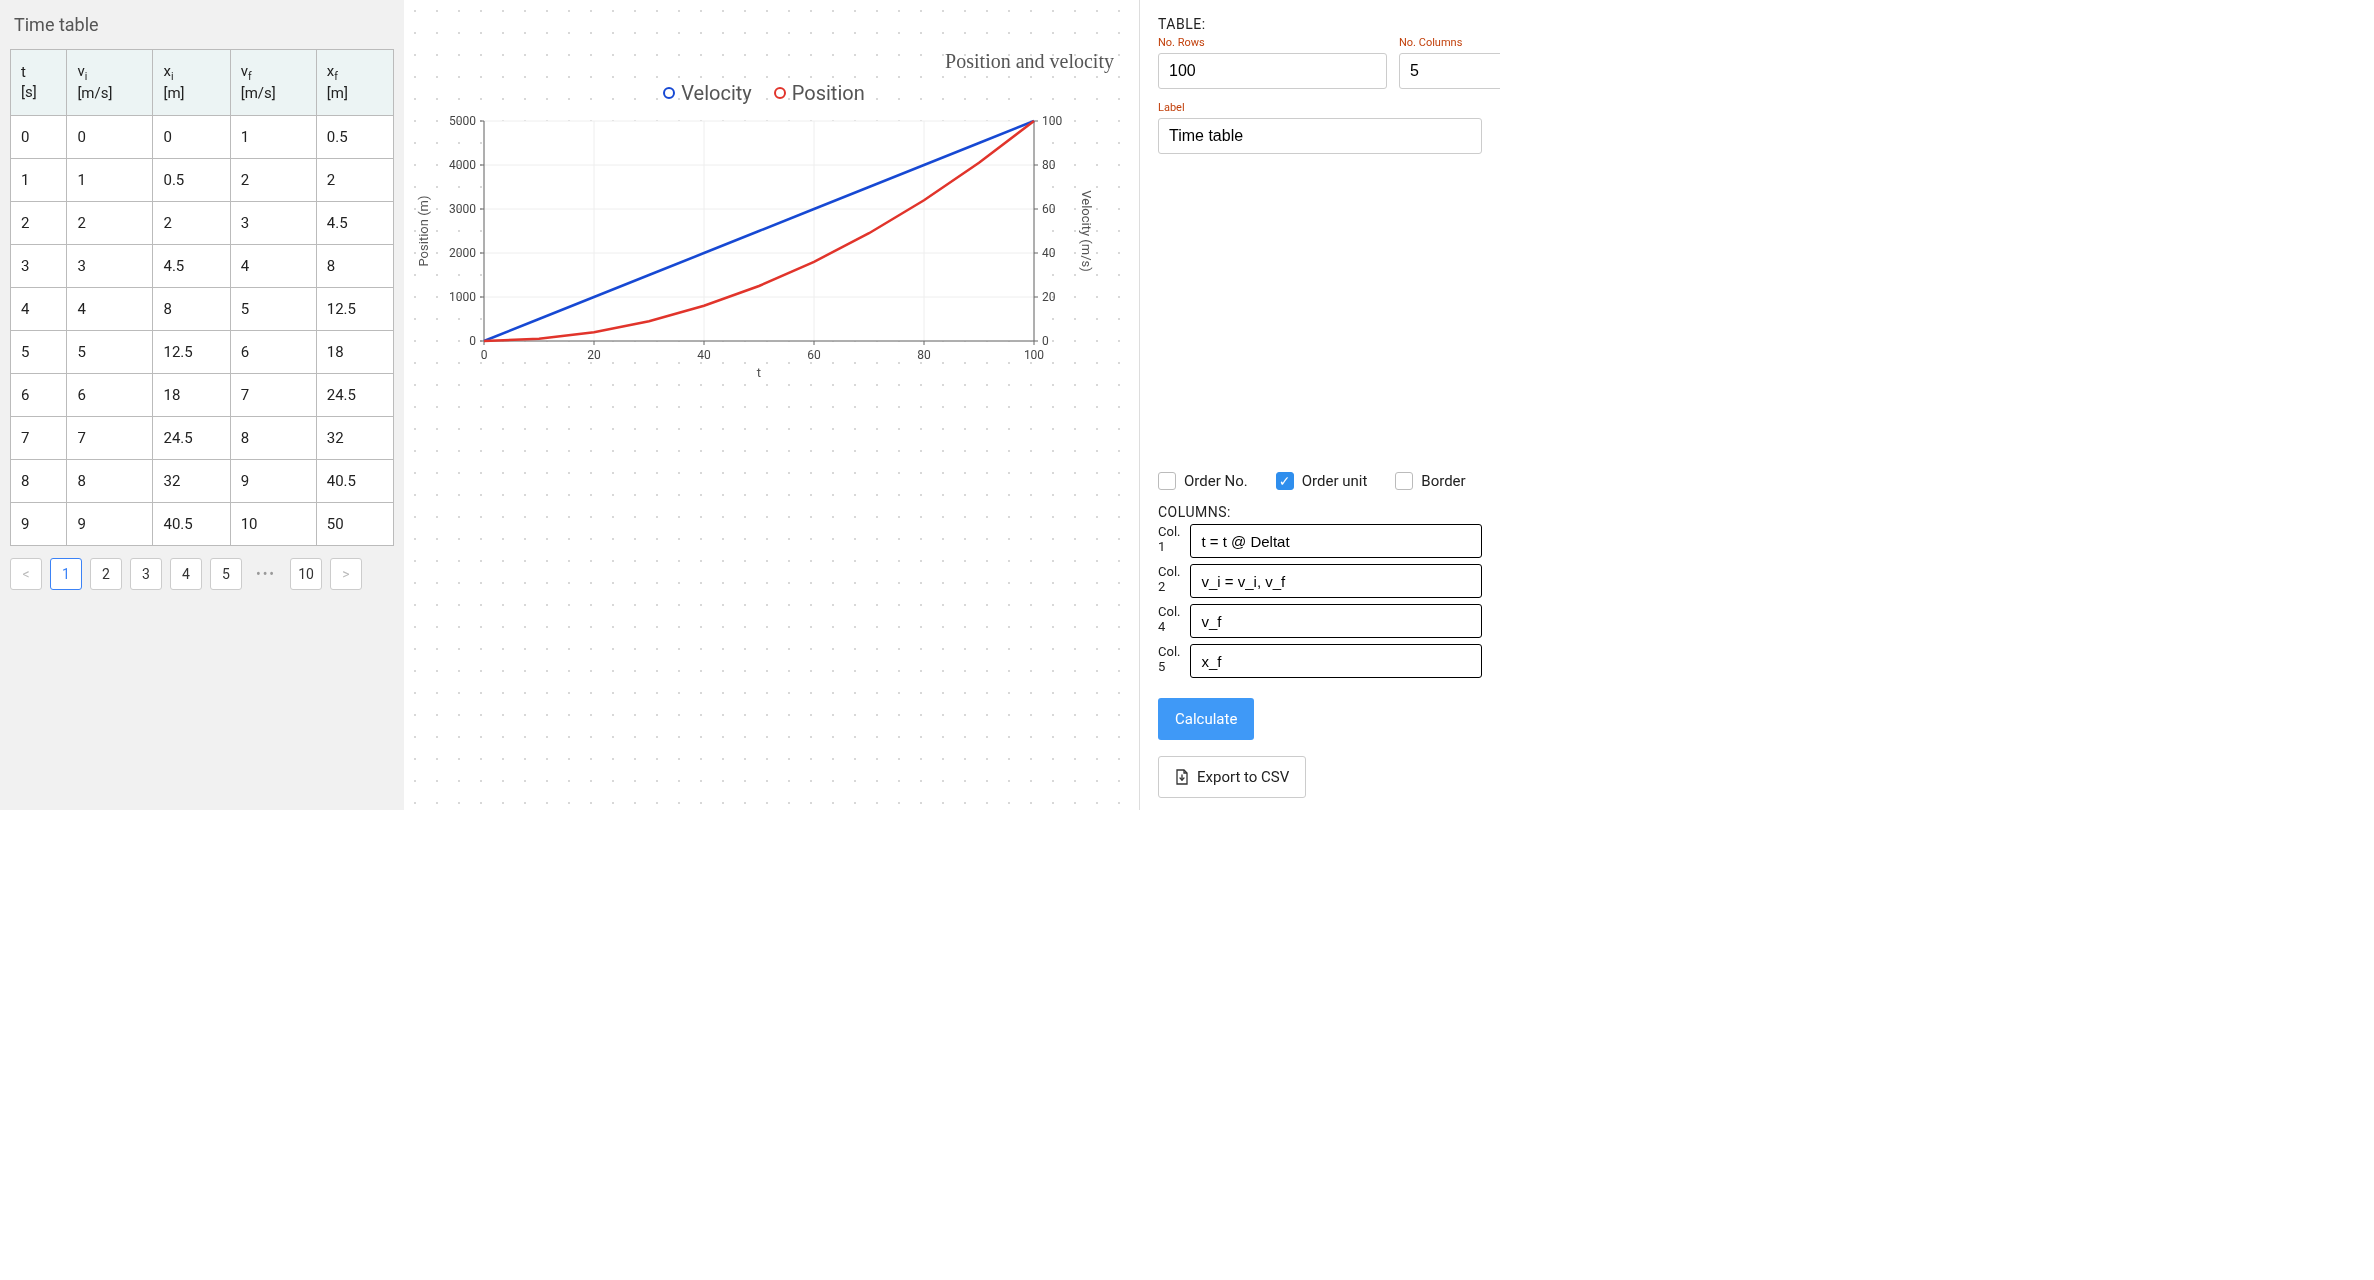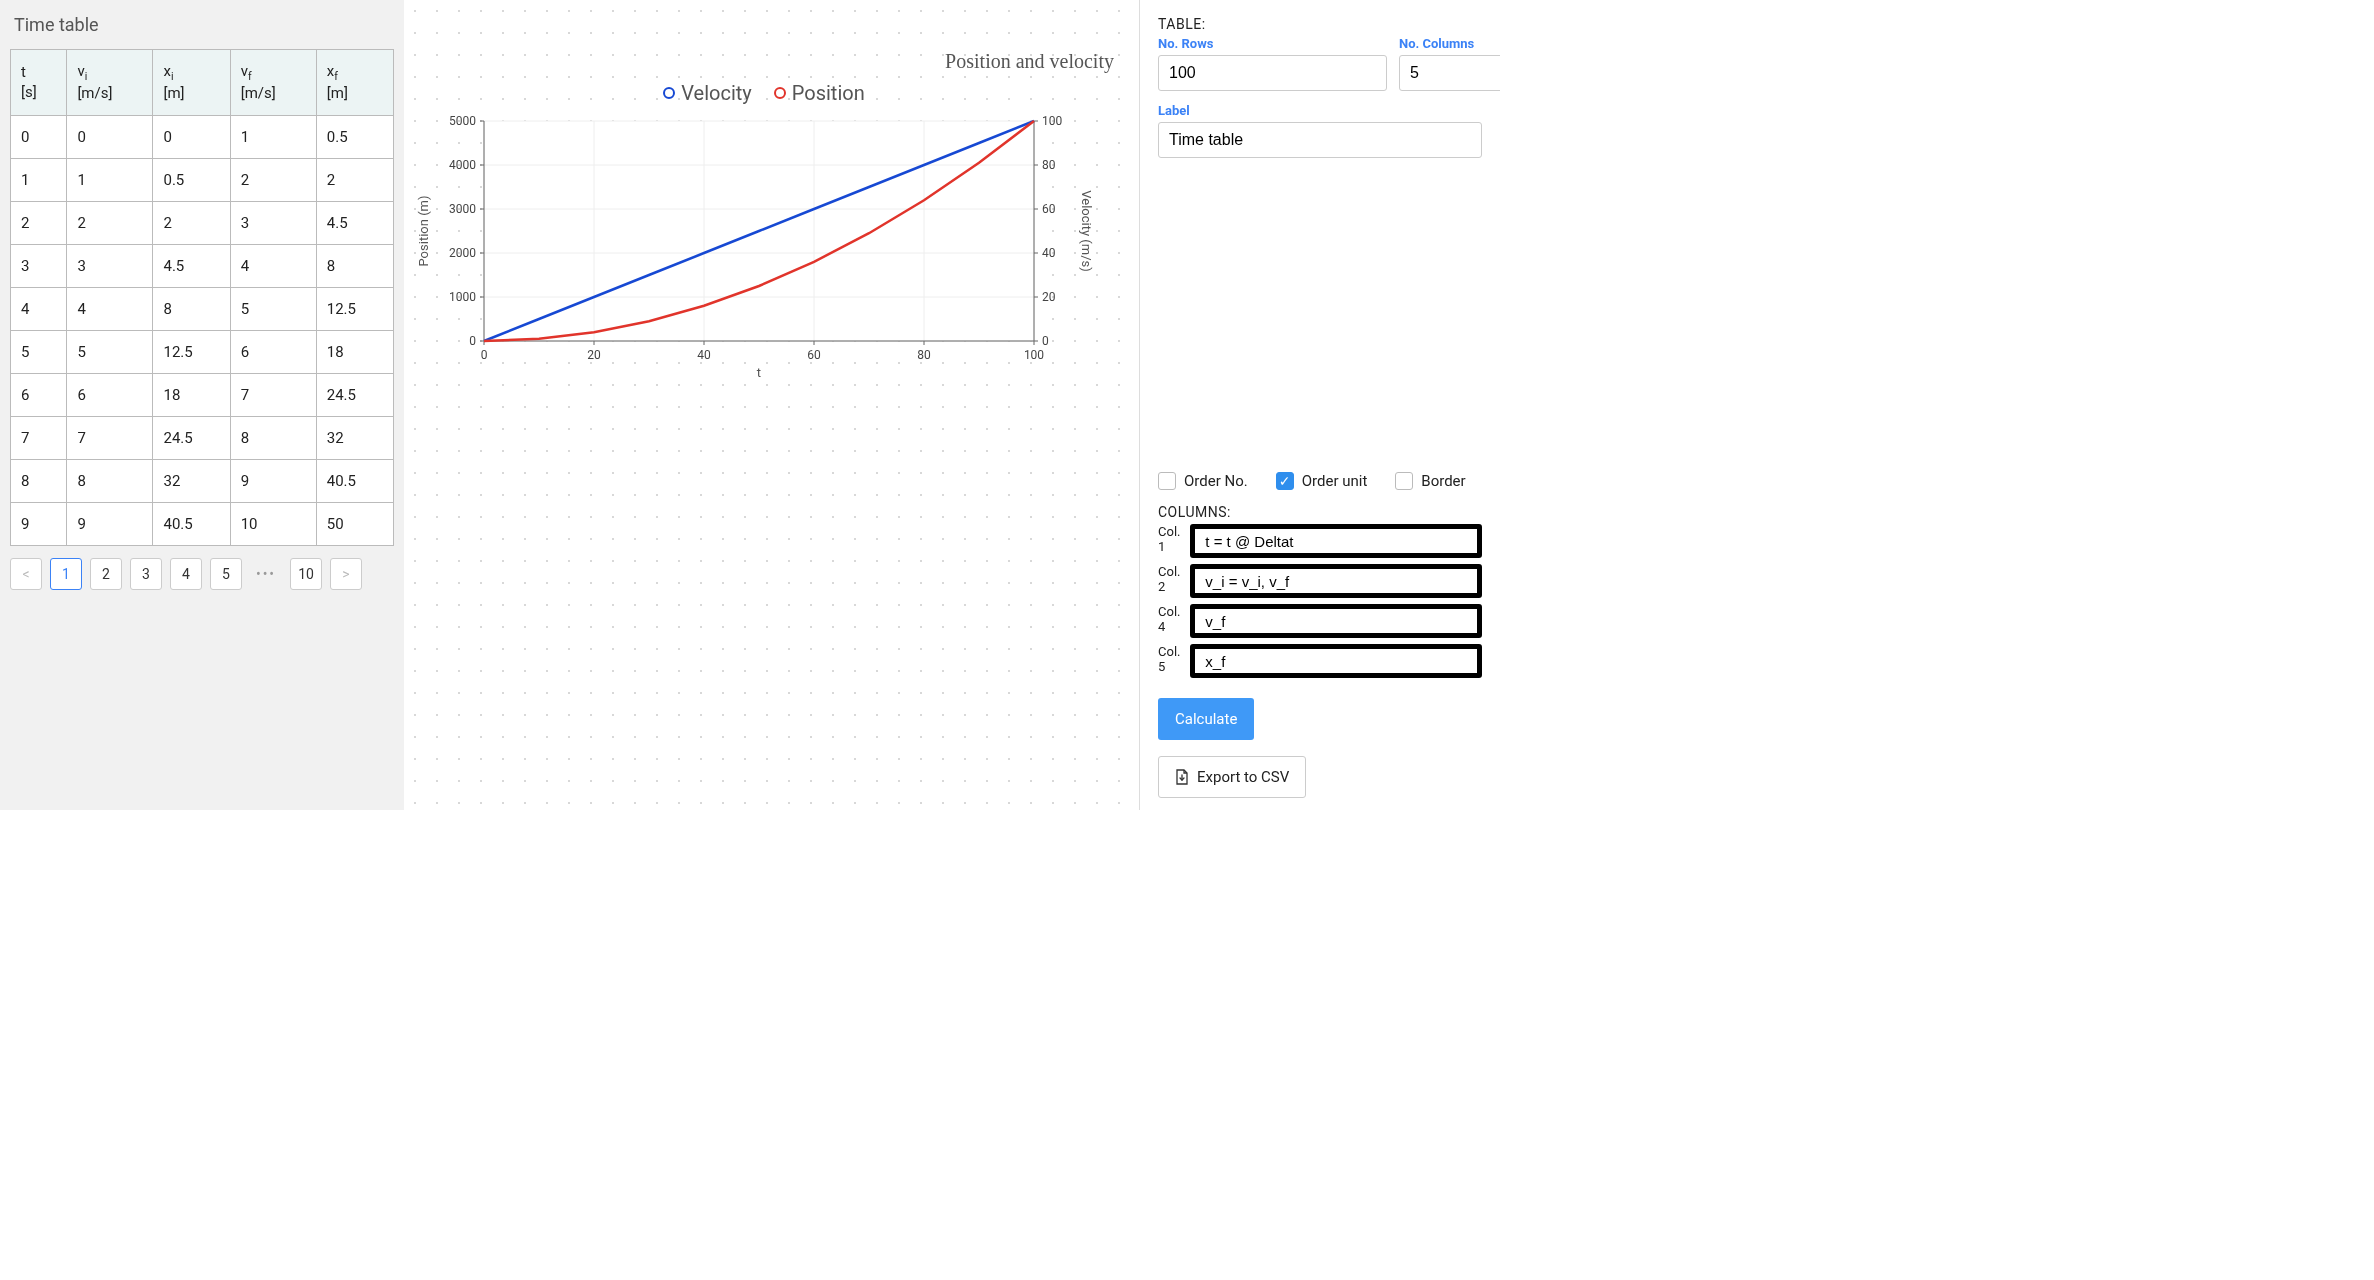--- a/index.html
+++ b/index.html
@@ -49,35 +49,35 @@
   svg.chart { display:block; }
 
   
   .right-panel {
     width:360px; flex:0 0 360px; padding:12px 18px; background:#fff;
     display:flex; flex-direction:column; gap:4px; font-size:14px;
   }
   .section-title { font-size:14px; font-weight:400; letter-spacing:0.5px; margin-top:4px; }
   .row-fields { display:flex; gap:12px; }
   .field { display:flex; flex-direction:column; gap:4px; flex:1; }
-  .field label { font-size:13px; color:#3b82f6;font-weight:bold; }
+  .field label { font-size:11px; color:#c2410c; }
   .field input[type=text] {
     height:36px; border:1px solid #ccc; border-radius:3px; padding:0 10px; font-size:16px;
   }
   .chk-row { display:flex; gap:28px; align-items:center; margin:12px 0 6px 0; font-size:15px; }
   .chk { display:flex; align-items:center; gap:8px; cursor:pointer; }
   .chk .box {
     width:18px; height:18px; border:1px solid #bbb; border-radius:3px; background:#fff;
     display:flex; align-items:center; justify-content:center; font-size:14px; color:#fff;
   }
   .chk .box.checked { background:#2f8eed; border-color:#2f8eed; }
   .col-group { display:flex; flex-direction:row; gap:3px; margin-bottom:6px; }
   .col-group label { font-size:13px; }
   .col-group input {
-    height:34px; border:5px solid #000000; border-radius:3px; padding:0 10px; font-size:15px; width:100%;
+    height:34px; border:1px solid #000000; border-radius:3px; padding:0 10px; font-size:15px; width:100%;
   }
   .btn {
     display:inline-flex; align-items:center; justify-content:center; gap:8px;
     height:42px; padding:0 16px; border-radius:3px; font-size:15px; cursor:pointer;
     border:1px solid transparent; width:max-content;
   }
   .btn.primary { background:#3f99f7; color:#fff; }
   .btn.outline { background:#fff; border-color:#ccc; color:#222; }
   .btn .file-icon { width:14px; height:16px; }
 </style>

